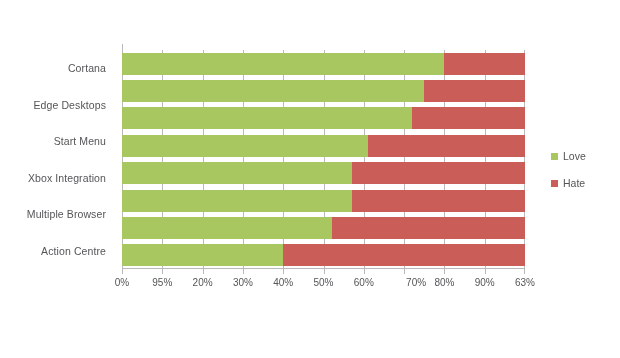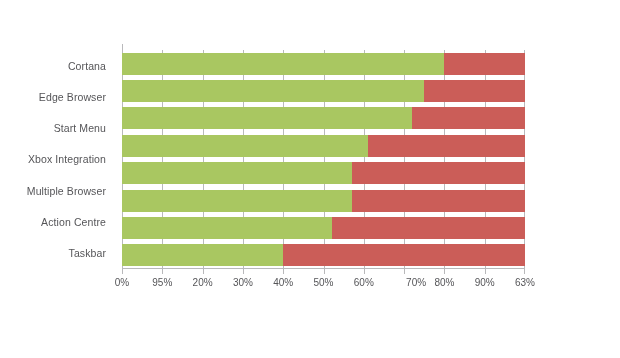--- a/index.html
+++ b/index.html
@@ -164,26 +164,25 @@
     flex: 0 0 auto;
   }
 </style>
 </head>
 <body>
 
 <div id="chart-root">
 
   <div class="y-axis-labels">
       <div class="y-axis-label">Cortana</div>
-      <div class="y-axis-label">Edge Browser</div>
+      <div class="y-axis-label">Edge Desktops</div>
       <div class="y-axis-label">Start Menu</div>
       <div class="y-axis-label">Xbox Integration</div>
       <div class="y-axis-label">Multiple Browser</div>
       <div class="y-axis-label">Action Centre</div>
-      <div class="y-axis-label">Taskbar</div>
     </div>
 
   <div class="plot-area">
     <div class="axis-line-left"></div>
     <div class="gridlines">
         <div class="gridline" style="left: calc(0% + 0px);"></div>
         <div class="gridline" style="left: calc(10% + 0px);"></div>
         <div class="gridline" style="left: calc(20% + 0px);"></div>
         <div class="gridline" style="left: calc(30% + 0px);"></div>
         <div class="gridline" style="left: calc(40% + 0px);"></div>
@@ -265,14 +264,24 @@
       <div class="x-tick" style="left: calc(70% + 0px);"></div>
       <div class="x-tick-label" style="left: 70%; margin-left: 12px;">70%</div>
       <div class="x-tick" style="left: calc(80% + 0px);"></div>
       <div class="x-tick-label" style="left: 80%;">80%</div>
       <div class="x-tick" style="left: calc(90% + 0px);"></div>
       <div class="x-tick-label" style="left: 90%;">90%</div>
       <div class="x-tick" style="left: calc(100% - 1px);"></div>
       <div class="x-tick-label" style="left: 100%;">63%</div>
     </div>
 
+  <div class="legend">
+      <div class="legend-item">
+        <span class="legend-swatch" style="background: rgb(169, 199, 97);"></span>
+        <span>Love</span>
+      </div>
+      <div class="legend-item">
+        <span class="legend-swatch" style="background: rgb(203, 93, 88);"></span>
+        <span>Hate</span>
+      </div>
+    </div>
 
 </div>
 
 </body></html>

